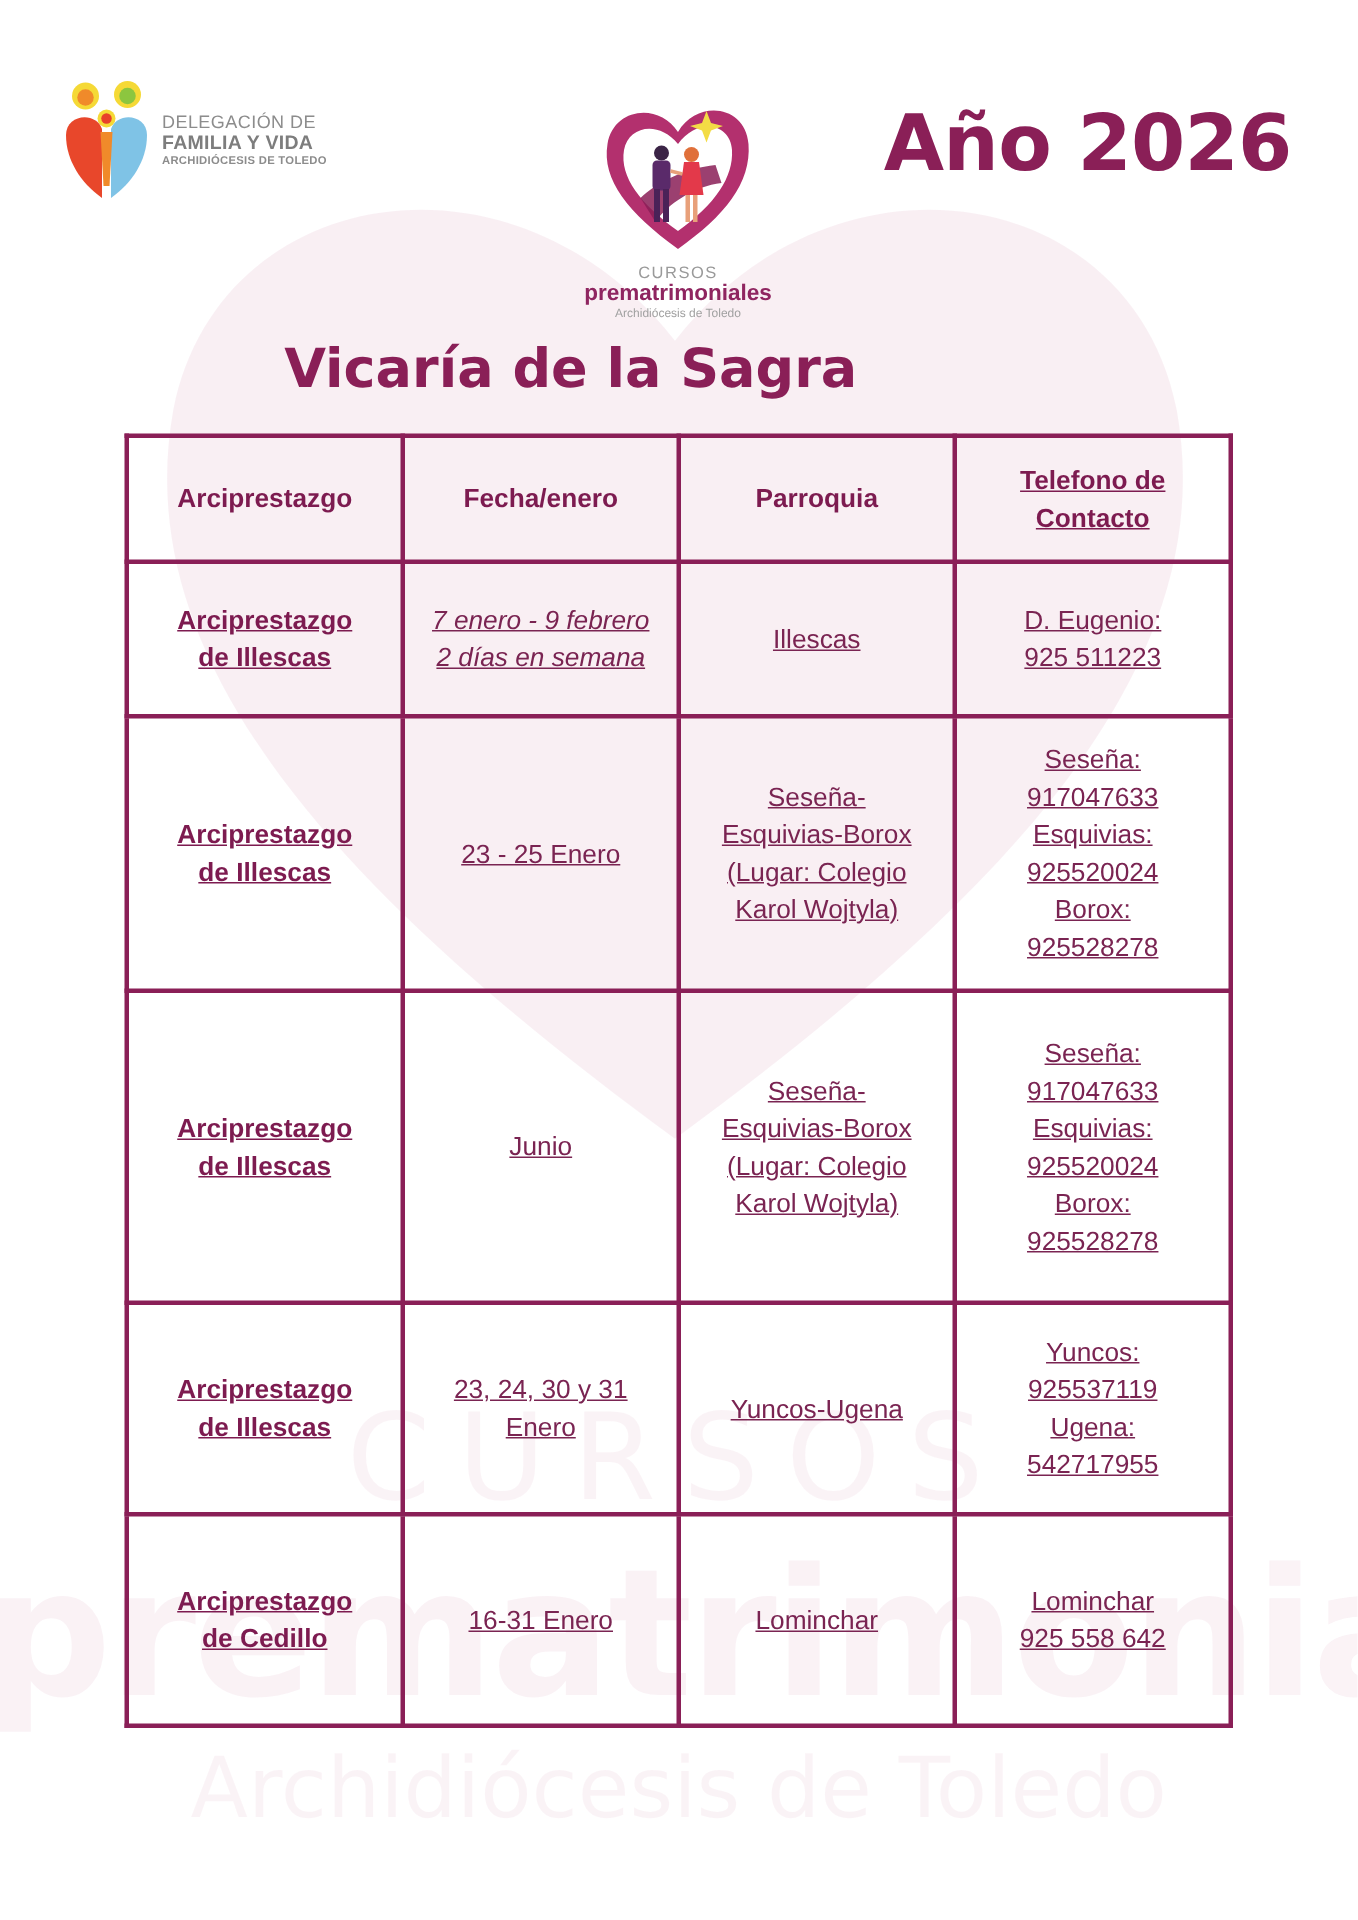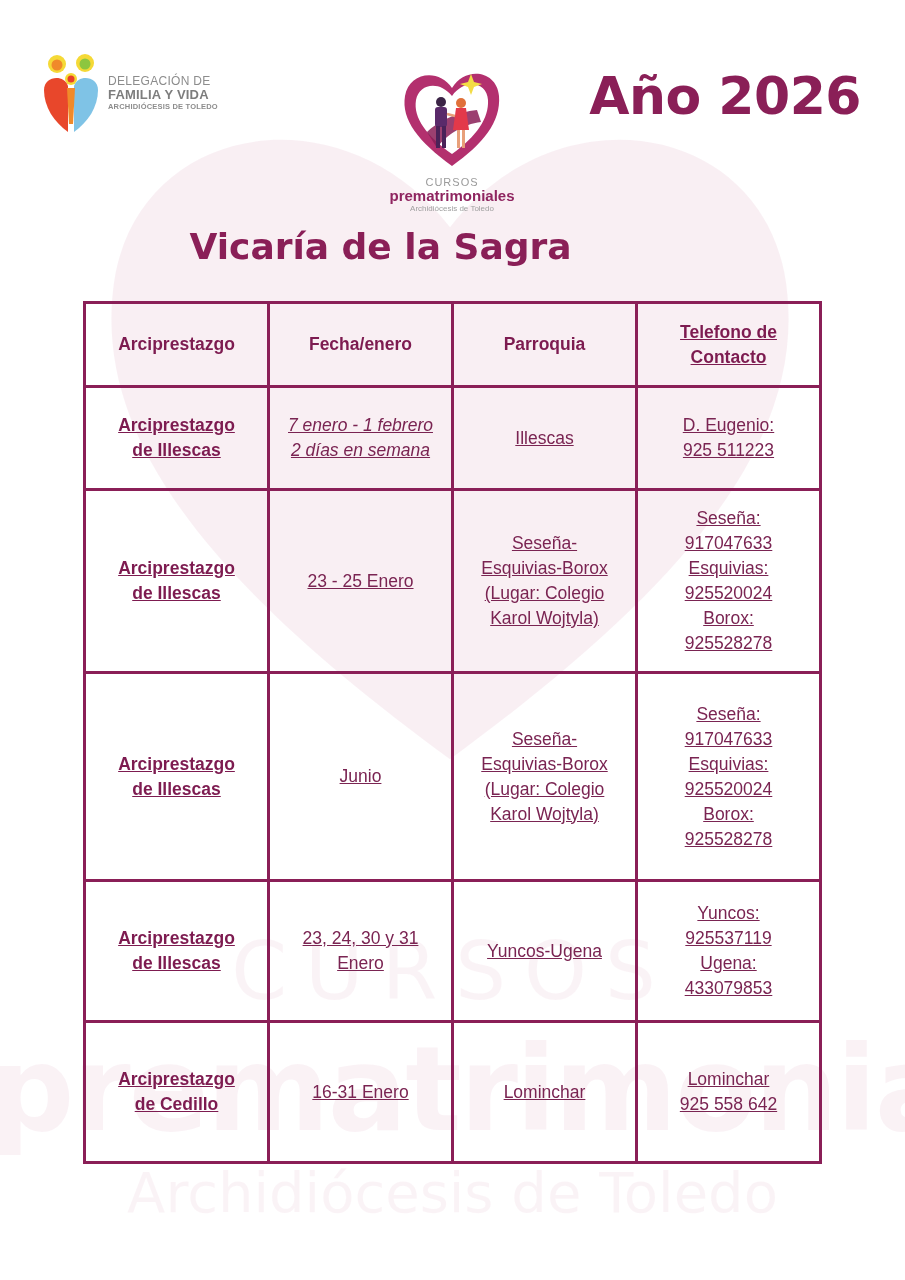--- a/index.html
+++ b/index.html
@@ -54,21 +54,21 @@
 
   .title {
     position: absolute; left: 0; top: 226px; width: 723px; text-align: center;
     font-family: "DejaVu Sans", sans-serif; font-weight: bold; font-size: 36px;
     color: #8a1f57;
     margin-left: 19px;
   }
 
   
   table.schedule {
-    position: absolute; left: 83px; top: 301px; width: 739px;
+    position: absolute; left: 83px; top: 289px; width: 739px;
     border-collapse: collapse; table-layout: fixed; padding-left: 15px;
   }
   table.schedule td, table.schedule th {
     border: 3px solid #8a1f57;
     text-align: center; vertical-align: middle;
     font-size: 17.5px; line-height: 25px; color: #7a2452;
     padding: 0 6px; background: transparent;
   }
   table.schedule th { font-weight: bold; color: #7d1b50; font-size: 17.5px; }
   table.schedule td.arc { font-weight: bold; color: #7d1b50; }
@@ -145,21 +145,21 @@
           <span class="line" id="hdr-tel-1">Telefono de</span>
           <span class="line" id="hdr-tel-2">Contacto</span>
         </th>
   </tr>
   <tr class="r1">
     <td class="arc">
           <span class="line">Arciprestazgo</span>
           <span class="line">de Illescas</span>
         </td>
     <td class="italic">
-          <span class="line">7 enero - 1 febrero</span>
+          <span class="line">7 enero - 9 febrero</span>
           <span class="line">2 días en semana</span>
         </td>
     <td>
           <span class="line">Illescas</span>
         </td>
     <td>
           <span class="line">D. Eugenio:</span>
           <span class="line">925 511223</span>
         </td>
   </tr>
@@ -218,21 +218,21 @@
           <span class="line">23, 24, 30 y 31</span>
           <span class="line">Enero</span>
         </td>
     <td>
           <span class="line">Yuncos-Ugena</span>
         </td>
     <td>
           <span class="line">Yuncos:</span>
           <span class="line">925537119</span>
           <span class="line">Ugena:</span>
-          <span class="line">433079853</span>
+          <span class="line">542717955</span>
         </td>
   </tr>
   <tr class="r5">
     <td class="arc">
           <span class="line">Arciprestazgo</span>
           <span class="line">de Cedillo</span>
         </td>
     <td>
           <span class="line">16-31 Enero</span>
         </td>

